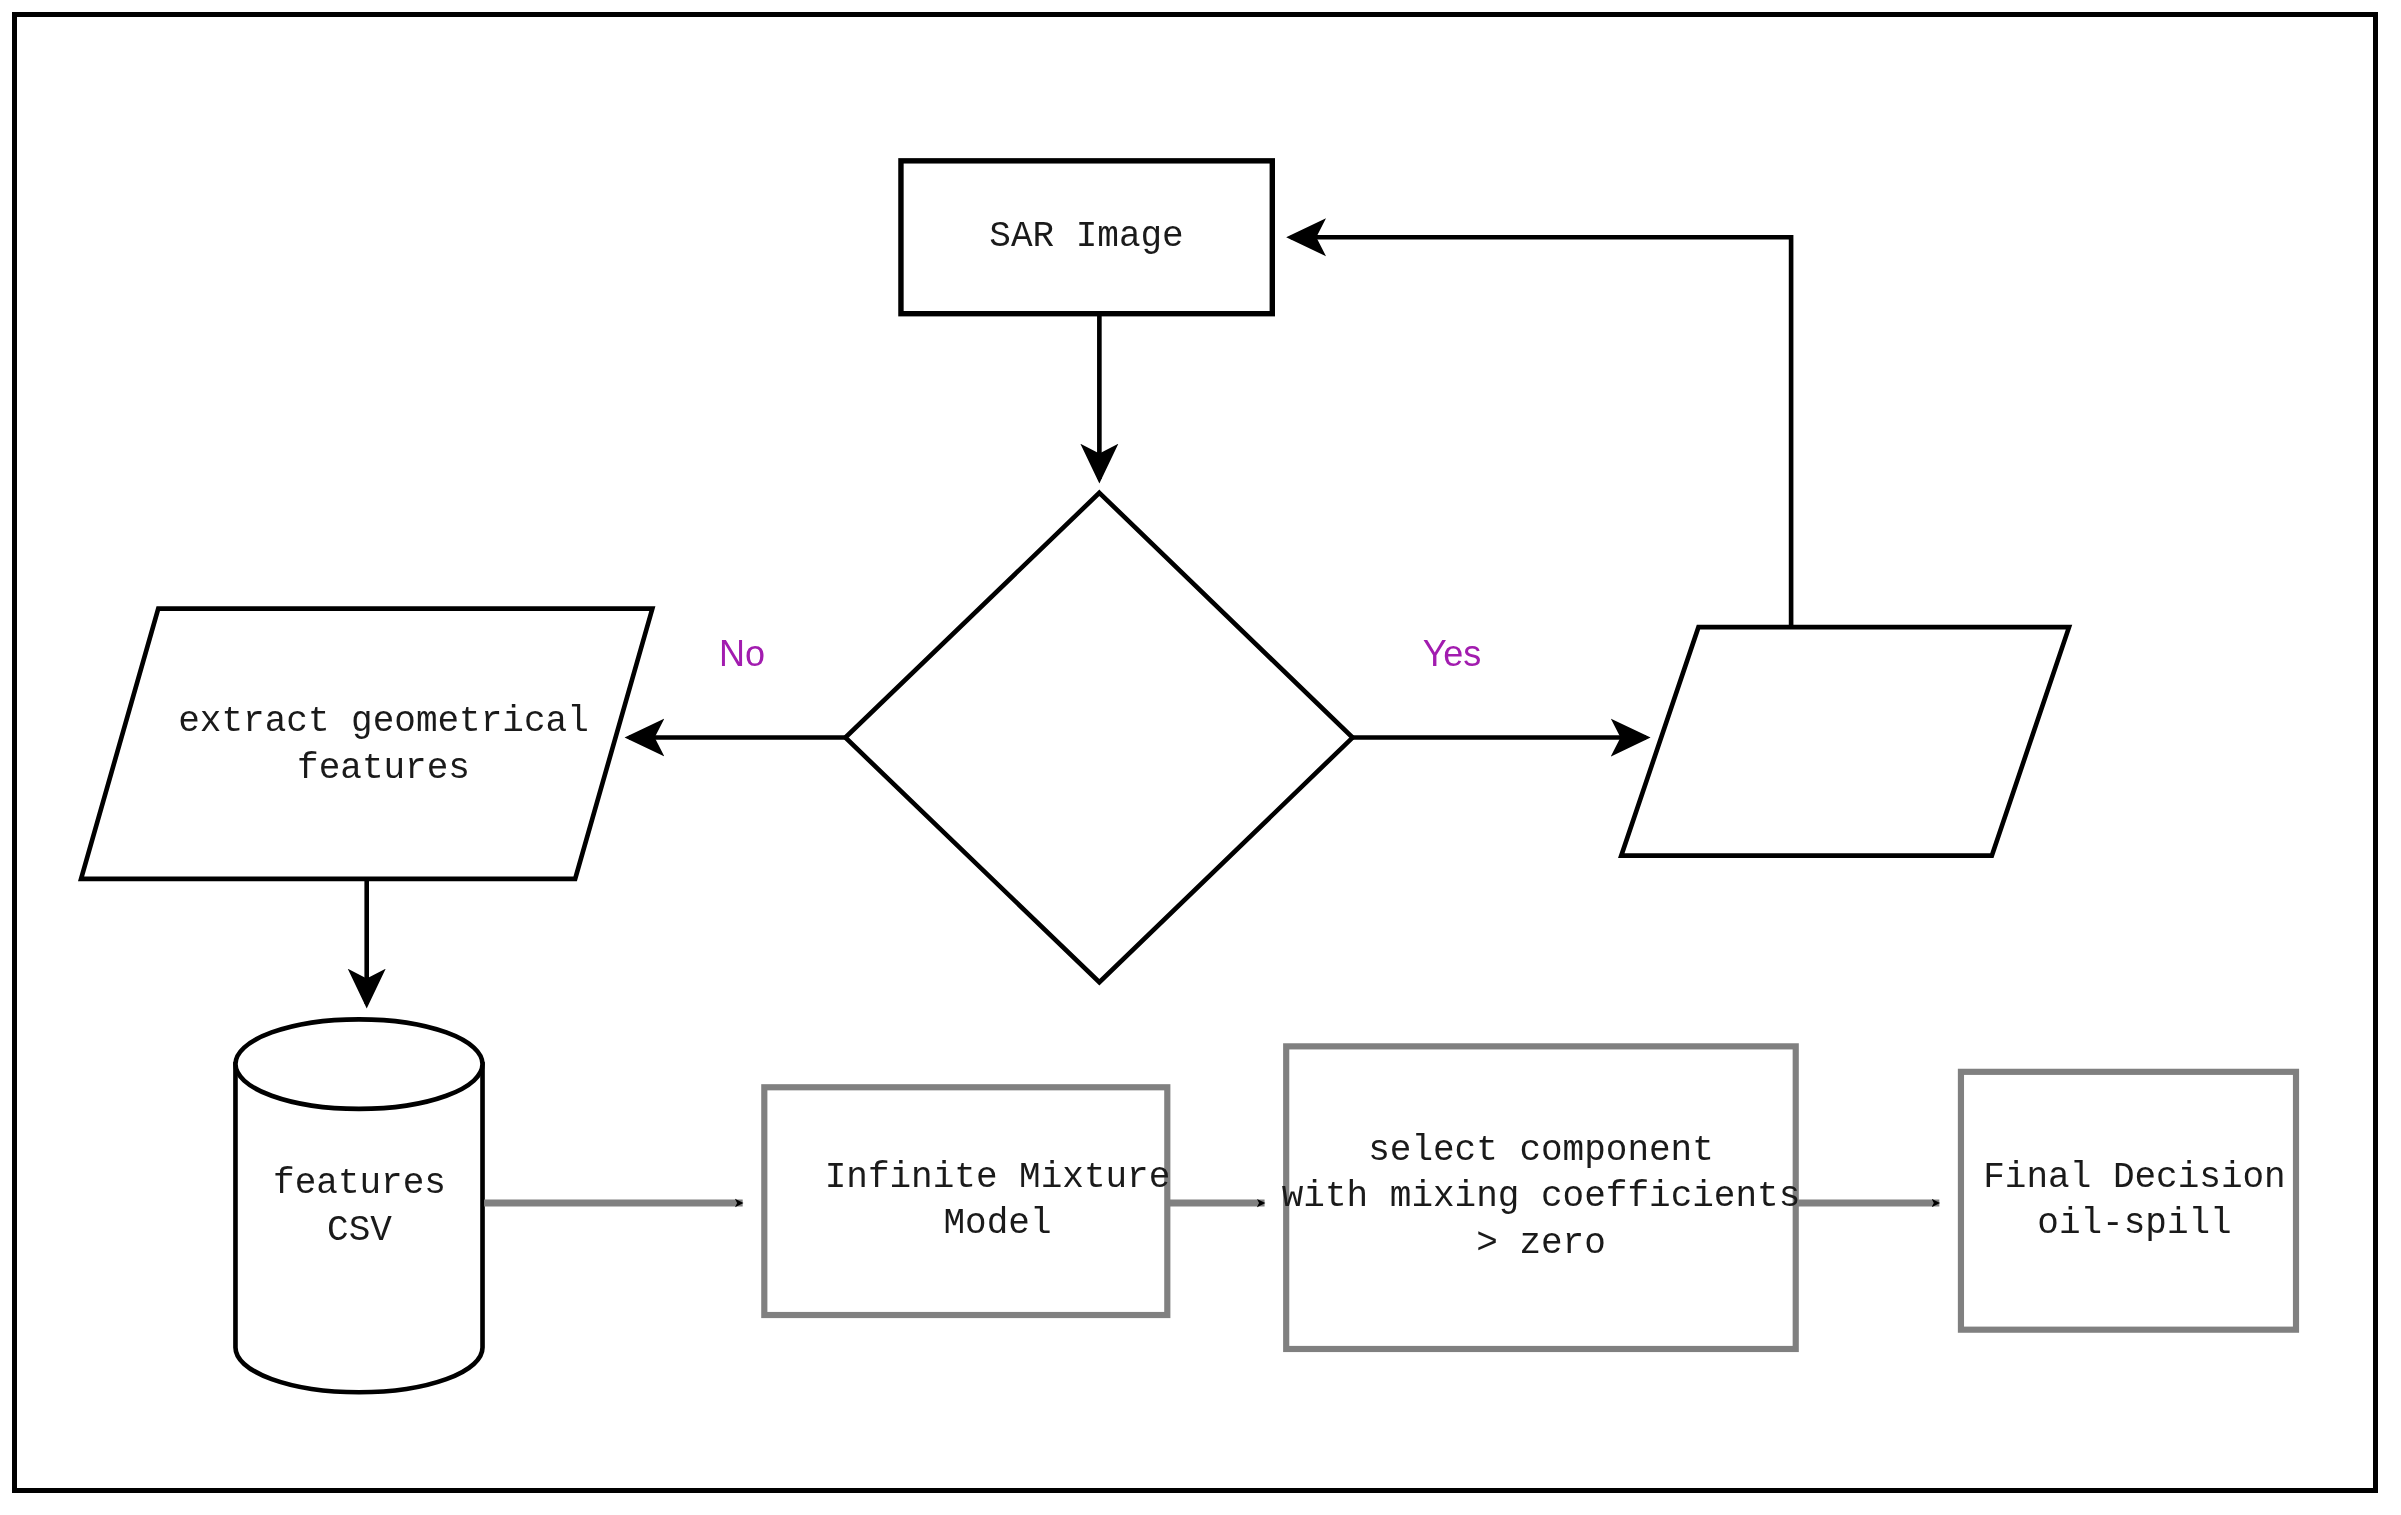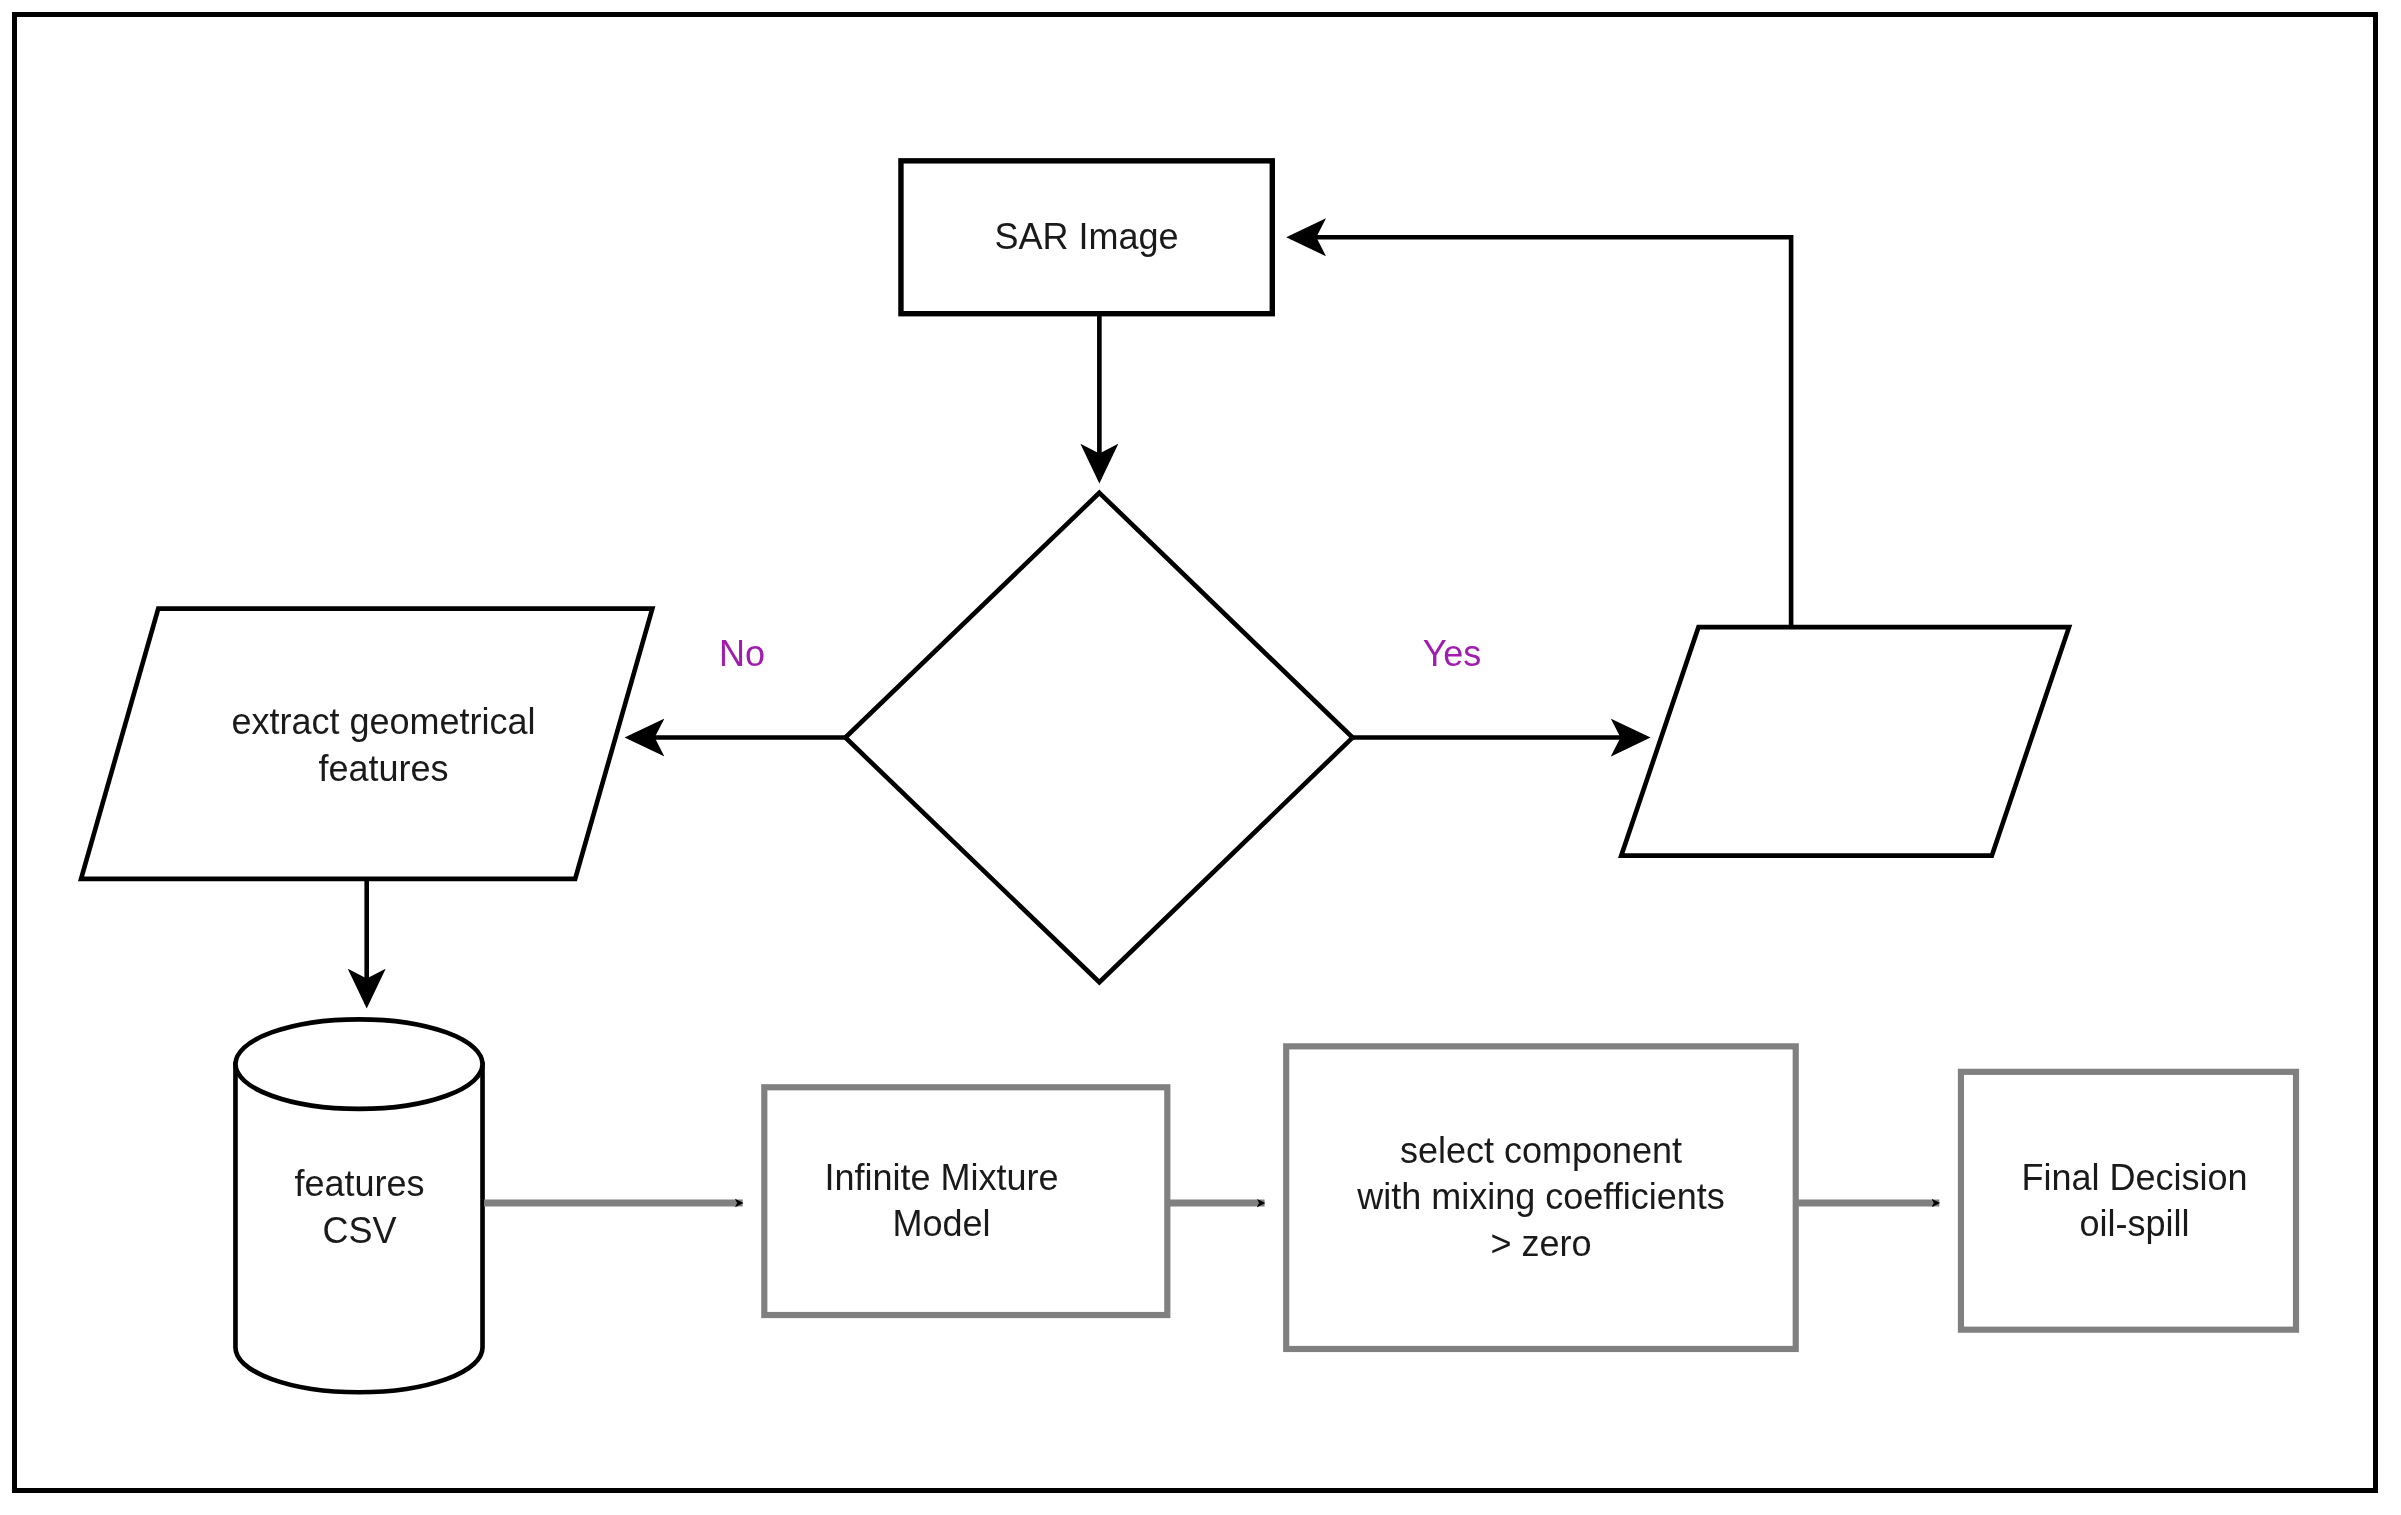--- a/index.html
+++ b/index.html
@@ -51,21 +51,21 @@
     white-space: pre;
   }
   .edge-label {
     position: absolute;
     color: #a21caf;
     font-size: 36px;
     font-family: "Liberation Sans", sans-serif;
     text-align: center;
     white-space: pre;
   }
-  .lbl-line { display: block; }
+  .lbl-line { display: block; font-family: Liberation Mono, monospace; }
 </style>
 </head>
 <body>
 
 <div id="canvas">
 
   <div id="frame-border"></div>
 
   <svg id="diagram" viewBox="0 0 3110 1963" xmlns="http://www.w3.org/2000/svg">
     <defs>
@@ -122,21 +122,21 @@
     <span class="lbl-line">extract geometrical</span>
     <span class="lbl-line">features</span>
   </div>
 
 
   <div class="node-label" style="left:236px; top:1134px; width:247px; height:147px;">
     <span class="lbl-line">features</span>
     <span class="lbl-line">CSV</span>
   </div>
 
-  <div class="node-label" style="left:740px; top:1087px; width:403px; height:228px;">
+  <div class="node-label" style="left:796px; top:1087px; width:403px; height:228px;">
     <span class="lbl-line">Infinite Mixture</span>
     <span class="lbl-line">Model</span>
   </div>
 
   <div class="node-label" style="left:1286px; top:1046px; width:510px; height:303px;">
     <span class="lbl-line">select component</span>
     <span class="lbl-line">with mixing coefficients</span>
     <span class="lbl-line">&gt; zero</span>
   </div>
 

